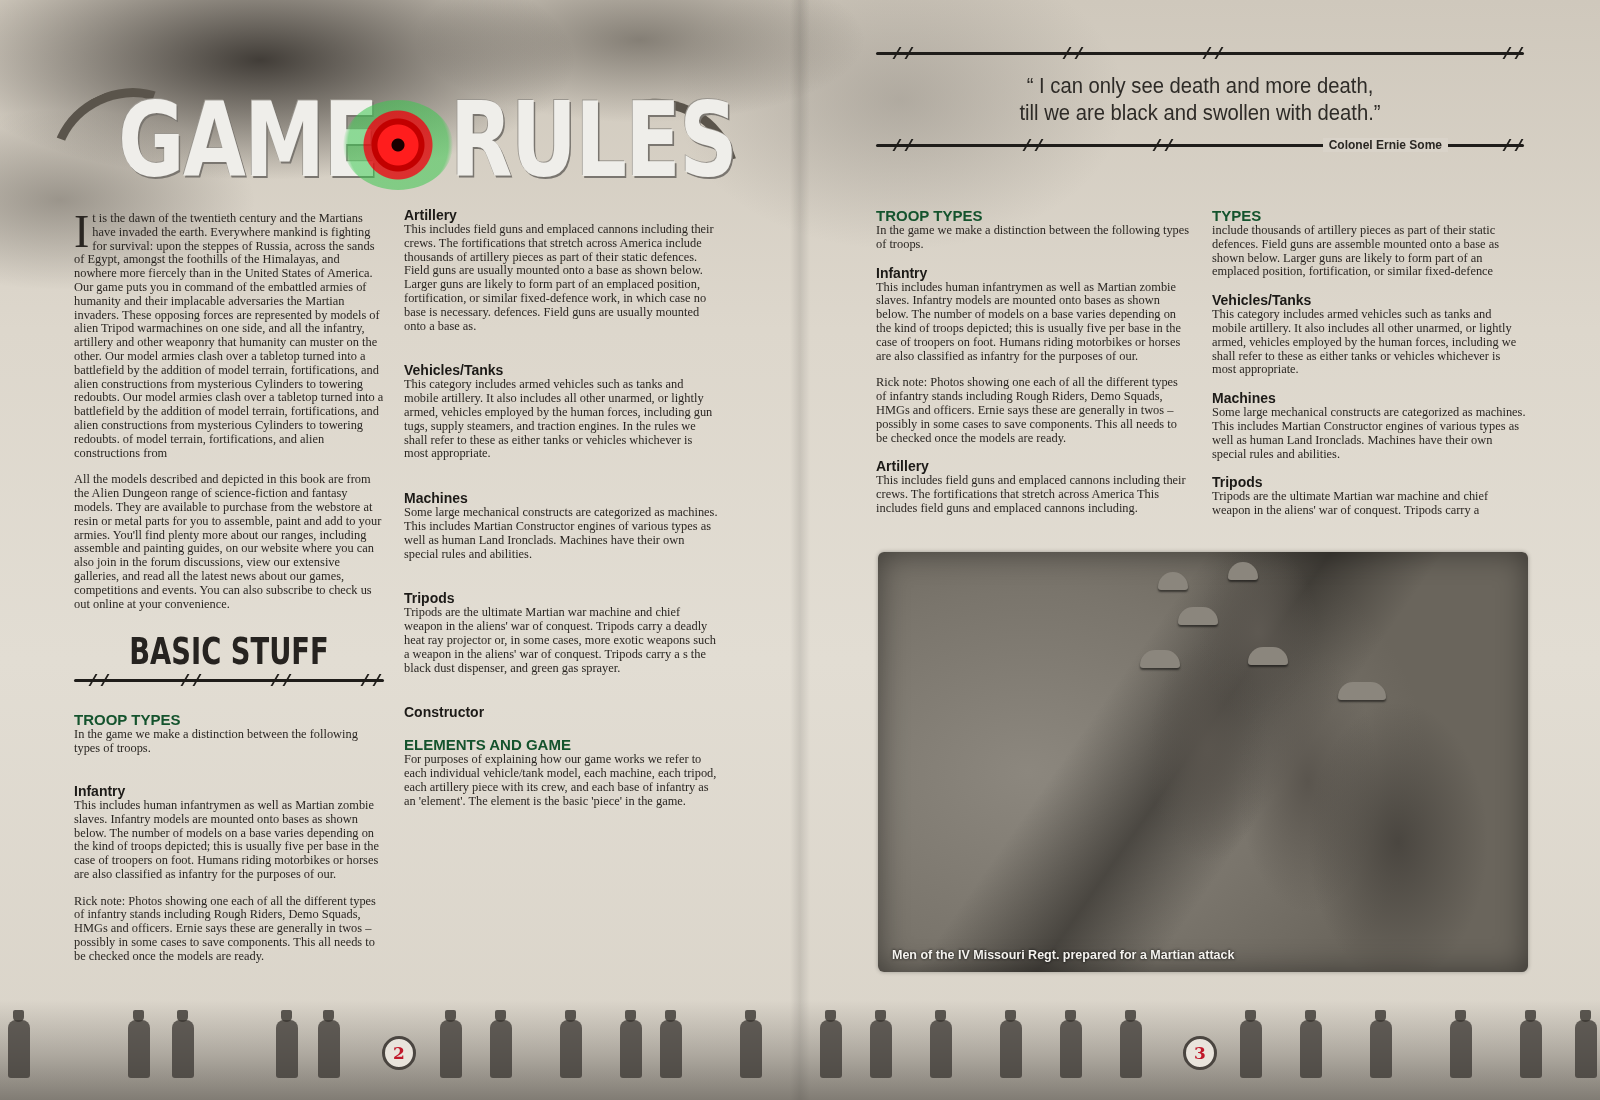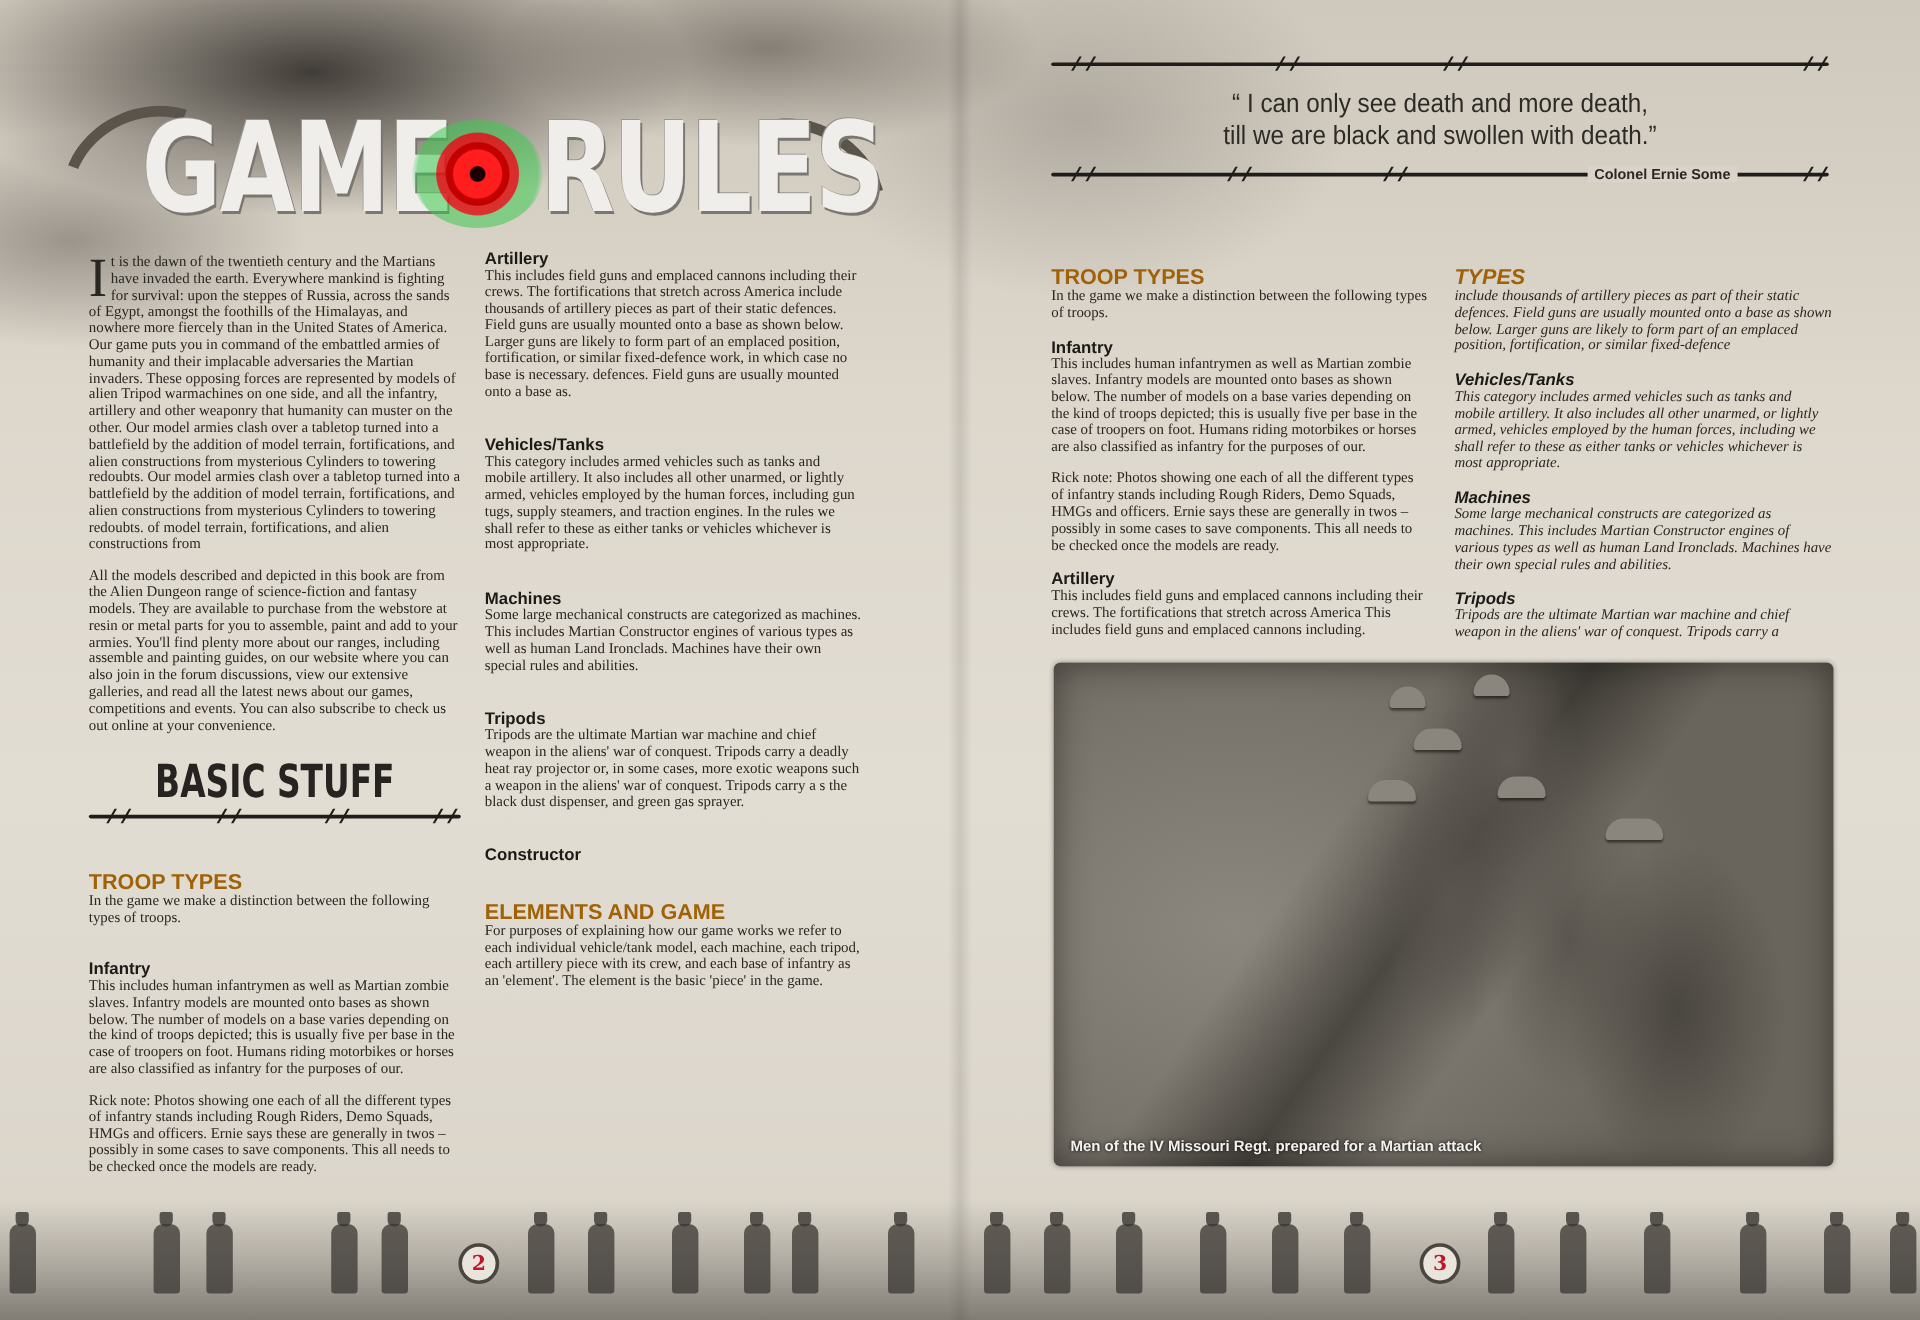--- a/index.html
+++ b/index.html
@@ -41,21 +41,21 @@
   }
   
   .col { position: absolute; font-size: 12.4px; line-height: 13.8px; }
   .col p { margin-bottom: 13px; }
   .col h3 {
     font-family: "Liberation Sans", "DejaVu Sans", sans-serif; font-weight: bold;
     font-size: 14px; line-height: 16px; color: #1c1a17; margin-top: 4px;
   }
   .col h2 {
     font-family: "Liberation Sans", "DejaVu Sans", sans-serif; font-weight: bold;
-    font-size: 18px; line-height: 17px; color: #a16207; margin-top: 20px;
+    font-size: 15px; line-height: 17px; color: #14532d; margin-top: 4px;
   }
   .col .gap { height: 12px; }
   .dropcap {
     float: left; font-size: 46px; line-height: 36px; margin: 2px 3px 0 0;
     font-family: "Liberation Serif", serif; color: #2a2622;
   }
   .basic-stuff {
     text-align: center;
     font-family: "DejaVu Sans", sans-serif; font-weight: bold;
     font-size: 38px; line-height: 44px; color: #262320;
@@ -204,23 +204,23 @@
 <div class="col" style="left:876px; top:203px; width:315px;">
   <h2>TROOP TYPES</h2>
   <p>In the game we make a distinction between the following types of troops.</p>
   <h3>Infantry</h3>
   <p>This includes human infantrymen as well as Martian zombie slaves. Infantry models are mounted onto bases as shown below. The number of models on a base varies depending on the kind of troops depicted; this is usually five per base in the case of troopers on foot. Humans riding motorbikes or horses are also classified as infantry for the purposes of our.</p>
   <p>Rick note: Photos showing one each of all the different types of infantry stands including Rough Riders, Demo Squads, HMGs and officers. Ernie says these are generally in twos – possibly in some cases to save components. This all needs to be checked once the models are ready.</p>
   <h3>Artillery</h3>
   <p>This includes field guns and emplaced cannons including their crews. The fortifications that stretch across America This includes field guns and emplaced cannons including.</p>
 </div>
 
-<div class="col" style="left:1212px; top:203px; width:315px;font-style:italic;">
+<div class="col" style="left:1212px; top:203px; width:315px;">
   <h2>TYPES</h2>
-  <p>include thousands of artillery pieces as part of their static defences. Field guns are usually mounted onto a base as shown below. Larger guns are likely to form part of an emplaced position, fortification, or similar fixed-defence</p>
+  <p>include thousands of artillery pieces as part of their static defences. Field guns are assemble mounted onto a base as shown below. Larger guns are likely to form part of an emplaced position, fortification, or similar fixed-defence</p>
   <h3>Vehicles/Tanks</h3>
   <p>This category includes armed vehicles such as tanks and mobile artillery. It also includes all other unarmed, or lightly armed, vehicles employed by the human forces, including we shall refer to these as either tanks or vehicles whichever is most appropriate.</p>
   <h3>Machines</h3>
   <p>Some large mechanical constructs are categorized as machines. This includes Martian Constructor engines of various types as well as human Land Ironclads. Machines have their own special rules and abilities.</p>
   <h3>Tripods</h3>
   <p>Tripods are the ultimate Martian war machine and chief weapon in the aliens' war of conquest. Tripods carry a</p>
 </div>
 
 <div class="photo">
   <div class="soldier-helmet" style="left:460px; top:130px; width:48px;"></div>

